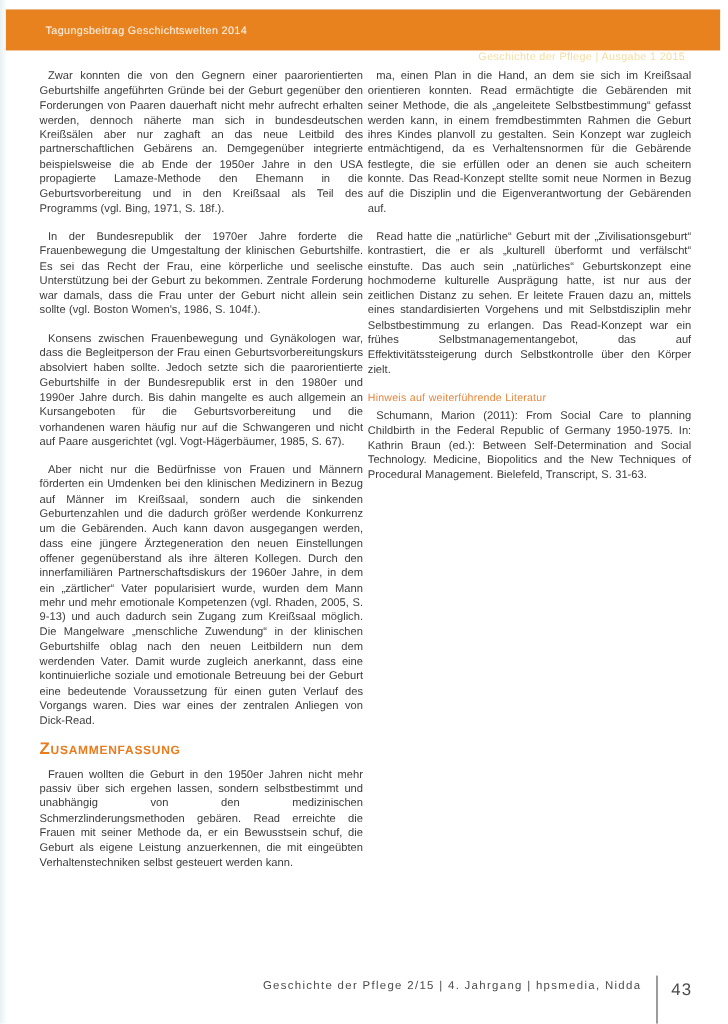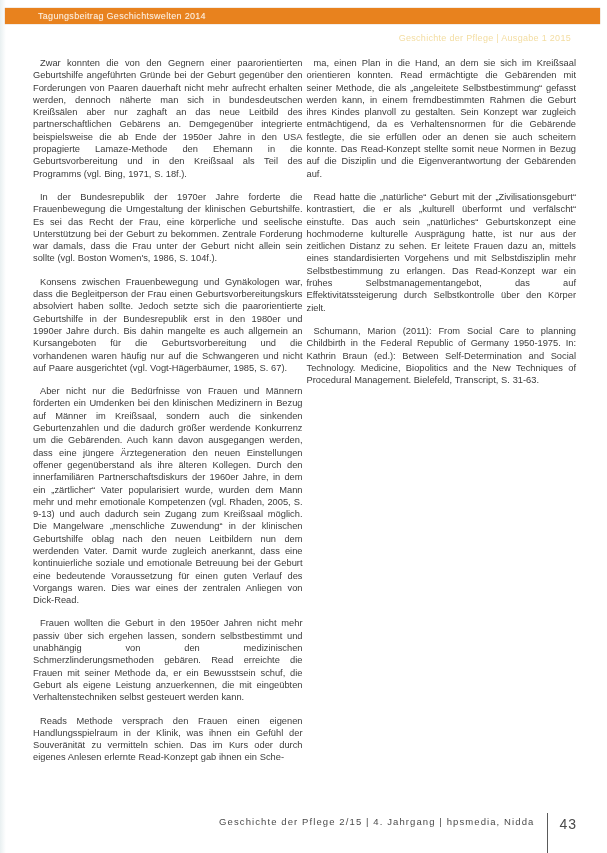--- a/index.html
+++ b/index.html
@@ -9,21 +9,21 @@
     font-family:"Liberation Sans", sans-serif;
     color:#3b3b3b;
     position:relative;
     overflow:hidden;
   }
   .page-left-edge {
     position:absolute; left:0; top:0; width:6px; height:100%;
     background:linear-gradient(to right, #e9f0f1, #ffffff);
   }
   .header-bar {
-    position:absolute; left:5px; top:8px; width:595px; height:16px;
+    position:absolute; left:5px; top:8px; width:595px; height:34px;
     background:#e8821e;
     display:flex; align-items:center; justify-content:space-between;
     padding:0 29px 0 33px; box-sizing:border-box;
     box-shadow:0 0 1px rgba(150,80,10,0.6);
   }
   .header-left-text {
     color:#fdeede; font-size:9px; letter-spacing:0.3px;
     text-shadow:0 0 1px rgba(255,255,255,0.35);
   }
   .header-right-text {
@@ -88,26 +88,27 @@
   <span class="header-left-text">Tagungsbeitrag Geschichtswelten 2014</span>
   <span class="header-right-text">Geschichte der Pflege | Ausgabe 1 2015</span>
 </div>
 
 <div class="content">
   <div class="col">
     <p>Zwar konnten die von den Gegnern einer paarorientierten Geburtshilfe angeführten Gründe bei der Geburt gegenüber den Forderungen von Paaren dauerhaft nicht mehr aufrecht erhalten werden, dennoch näherte man sich in bundesdeutschen Kreißsälen aber nur zaghaft an das neue Leitbild des partnerschaftlichen Gebärens an. Demgegenüber integrierte beispielsweise die ab Ende der 1950er Jahre in den USA propagierte Lamaze-Methode den Ehemann in die Geburtsvorbereitung und in den Kreißsaal als Teil des Programms (vgl. Bing, 1971, S. 18f.).</p>
     <p>In der Bundesrepublik der 1970er Jahre forderte die Frauenbewegung die Umgestaltung der klinischen Geburtshilfe. Es sei das Recht der Frau, eine körperliche und seelische Unterstützung bei der Geburt zu bekommen. Zentrale Forderung war damals, dass die Frau unter der Geburt nicht allein sein sollte (vgl. Boston Women's, 1986, S. 104f.).</p>
     <p>Konsens zwischen Frauenbewegung und Gynäkologen war, dass die Begleitperson der Frau einen Geburtsvorbereitungskurs absolviert haben sollte. Jedoch setzte sich die paarorientierte Geburtshilfe in der Bundesrepublik erst in den 1980er und 1990er Jahre durch. Bis dahin mangelte es auch allgemein an Kursangeboten für die Geburtsvorbereitung und die vorhandenen waren häufig nur auf die Schwangeren und nicht auf Paare ausgerichtet (vgl. Vogt-Hägerbäumer, 1985, S. 67).</p>
     <p>Aber nicht nur die Bedürfnisse von Frauen und Männern förderten ein Umdenken bei den klinischen Medizinern in Bezug auf Männer im Kreißsaal, sondern auch die sinkenden Geburtenzahlen und die dadurch größer werdende Konkurrenz um die Gebärenden. Auch kann davon ausgegangen werden, dass eine jüngere Ärztegeneration den neuen Einstellungen offener gegenüberstand als ihre älteren Kollegen. Durch den innerfamiliären Partnerschaftsdiskurs der 1960er Jahre, in dem ein „zärtlicher“ Vater popularisiert wurde, wurden dem Mann mehr und mehr emotionale Kompetenzen (vgl. Rhaden, 2005, S. 9-13) und auch dadurch sein Zugang zum Kreißsaal möglich. Die Mangelware „menschliche Zuwendung“ in der klinischen Geburtshilfe oblag nach den neuen Leitbildern nun dem werdenden Vater. Damit wurde zugleich anerkannt, dass eine kontinuierliche soziale und emotionale Betreuung bei der Geburt eine bedeutende Voraussetzung für einen guten Verlauf des Vorgangs waren. Dies war eines der zentralen Anliegen von Dick-Read.</p>
+    <h2 class="section-heading">Zusammenfassung</h2>
     <p>Frauen wollten die Geburt in den 1950er Jahren nicht mehr passiv über sich ergehen lassen, sondern selbstbestimmt und unabhängig von den medizinischen Schmerzlinderungsmethoden gebären. Read erreichte die Frauen mit seiner Methode da, er ein Bewusstsein schuf, die Geburt als eigene Leistung anzuerkennen, die mit eingeübten Verhaltenstechniken selbst gesteuert werden kann.</p>
-    <p>Reads Methode versprach den Frauen einen eigenen Handlungsspielraum in der Klinik, was ihnen ein Gefühl der Souveränität zu vermitteln schien. Das im Kurs oder durch eigenes Anlesen erlernte Read-Konzept gab ihnen ein Sche-</p>
   </div>
   <div class="col">
     <p>ma, einen Plan in die Hand, an dem sie sich im Kreißsaal orientieren konnten. Read ermächtigte die Gebärenden mit seiner Methode, die als „angeleitete Selbstbestimmung“ gefasst werden kann, in einem fremdbestimmten Rahmen die Geburt ihres Kindes planvoll zu gestalten. Sein Konzept war zugleich entmächtigend, da es Verhaltensnormen für die Gebärende festlegte, die sie erfüllen oder an denen sie auch scheitern konnte. Das Read-Konzept stellte somit neue Normen in Bezug auf die Disziplin und die Eigenverantwortung der Gebärenden auf.</p>
     <p>Read hatte die „natürliche“ Geburt mit der „Zivilisationsgeburt“ kontrastiert, die er als „kulturell überformt und verfälscht“ einstufte. Das auch sein „natürliches“ Geburtskonzept eine hochmoderne kulturelle Ausprägung hatte, ist nur aus der zeitlichen Distanz zu sehen. Er leitete Frauen dazu an, mittels eines standardisierten Vorgehens und mit Selbstdisziplin mehr Selbstbestimmung zu erlangen. Das Read-Konzept war ein frühes Selbstmanagementangebot, das auf Effektivitätssteigerung durch Selbstkontrolle über den Körper zielt.</p>
+    <h3 class="sub-heading">Hinweis auf weiterführende Literatur</h3>
     <p>Schumann, Marion (2011): From Social Care to planning Childbirth in the Federal Republic of Germany 1950-1975. In: Kathrin Braun (ed.): Between Self-Determination and Social Technology. Medicine, Biopolitics and the New Techniques of Procedural Management. Bielefeld, Transcript, S. 31-63.</p>
   </div>
 </div>
 
 <div class="footer">
   <div class="footer-inner">
     <span class="footer-journal-info">Geschichte der Pflege 2/15 | 4. Jahrgang | hpsmedia, Nidda</span>
     <span class="footer-divider"></span>
     <span class="footer-page-number">43</span>
   </div>

